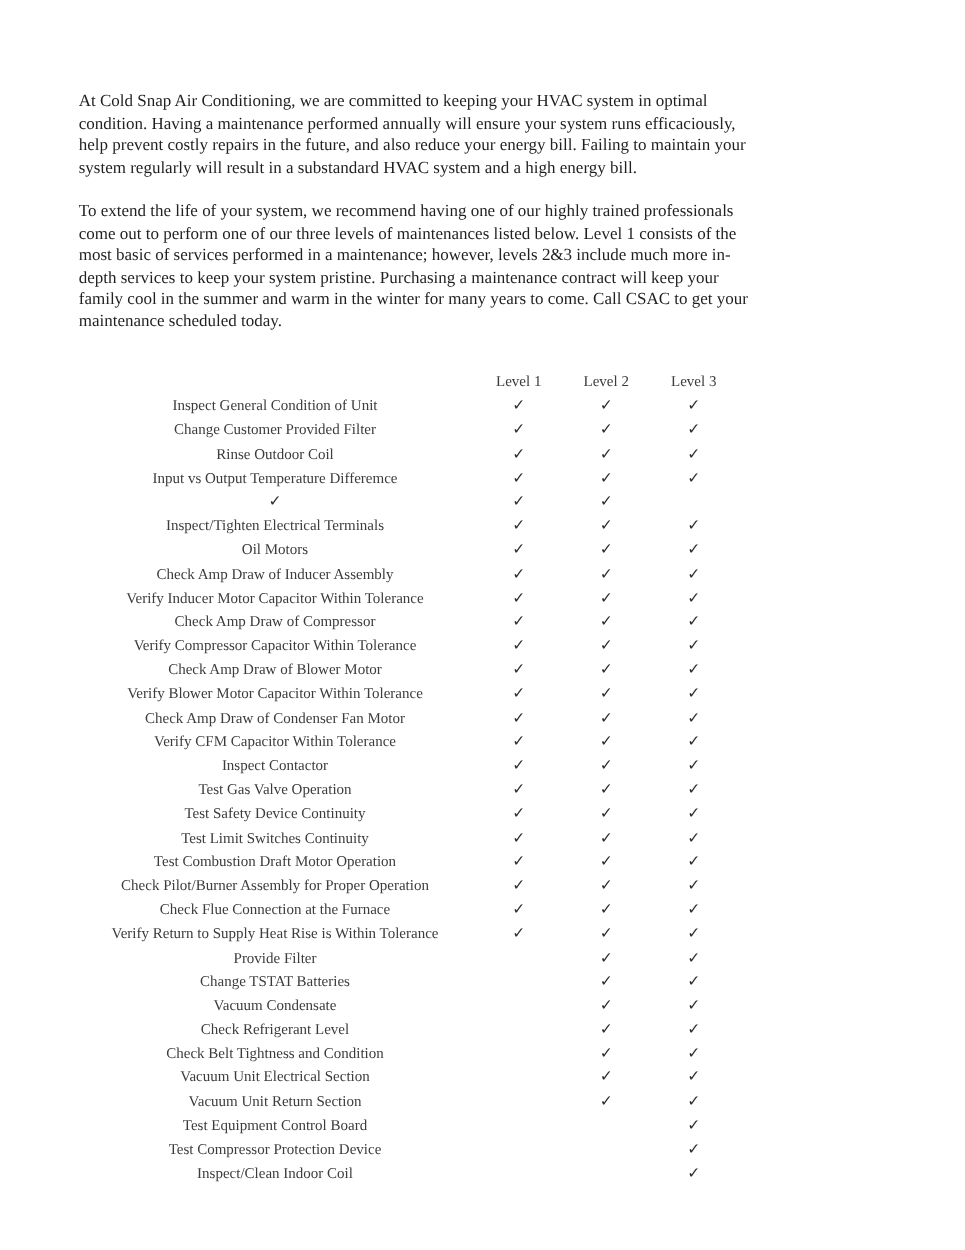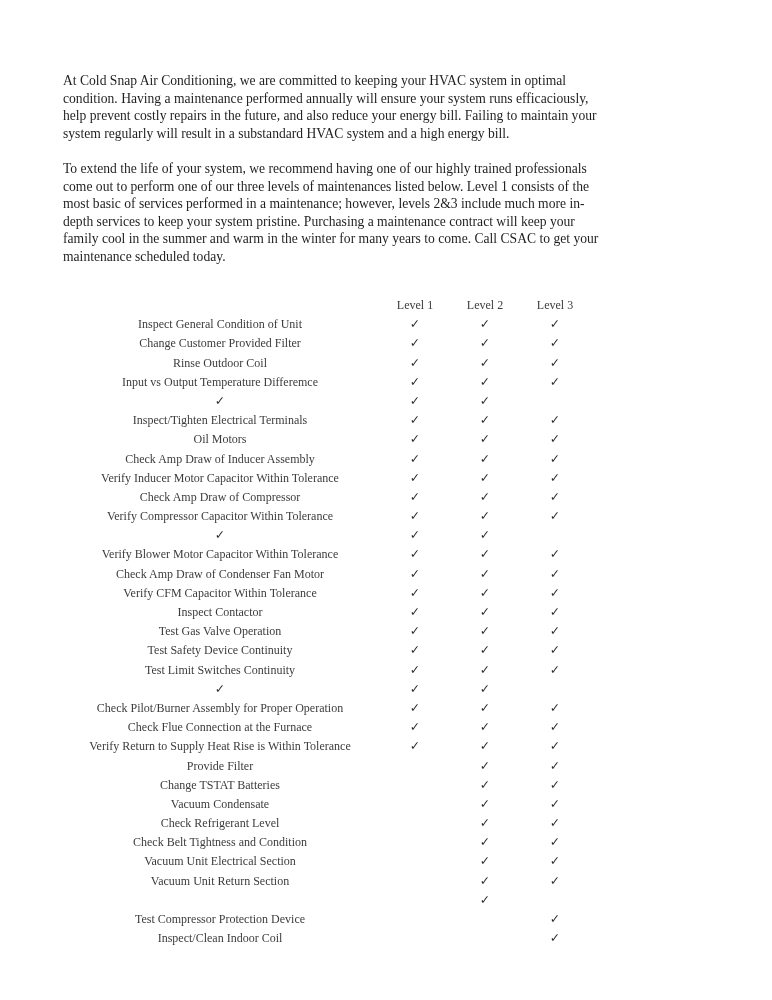--- a/index.html
+++ b/index.html
@@ -134,20 +134,21 @@
           <div class="level-col check-cell">✓</div>
           <div class="level-col check-cell">✓</div>
         </div>
         <div class="trow">
           <div class="task-col">Verify Compressor Capacitor Within Tolerance</div>
           <div class="level-col check-cell">✓</div>
           <div class="level-col check-cell">✓</div>
           <div class="level-col check-cell">✓</div>
         </div>
         <div class="trow">
+          <div class="task-col">Check Amp Draw of Blower Motor</div>
           <div class="level-col check-cell">✓</div>
           <div class="level-col check-cell">✓</div>
           <div class="level-col check-cell">✓</div>
         </div>
         <div class="trow">
           <div class="task-col">Verify Blower Motor Capacitor Within Tolerance</div>
           <div class="level-col check-cell">✓</div>
           <div class="level-col check-cell">✓</div>
           <div class="level-col check-cell">✓</div>
         </div>
@@ -181,20 +182,21 @@
           <div class="level-col check-cell">✓</div>
           <div class="level-col check-cell">✓</div>
         </div>
         <div class="trow">
           <div class="task-col">Test Limit Switches Continuity</div>
           <div class="level-col check-cell">✓</div>
           <div class="level-col check-cell">✓</div>
           <div class="level-col check-cell">✓</div>
         </div>
         <div class="trow">
+          <div class="task-col">Test Combustion Draft Motor Operation</div>
           <div class="level-col check-cell">✓</div>
           <div class="level-col check-cell">✓</div>
           <div class="level-col check-cell">✓</div>
         </div>
         <div class="trow">
           <div class="task-col">Check Pilot/Burner Assembly for Proper Operation</div>
           <div class="level-col check-cell">✓</div>
           <div class="level-col check-cell">✓</div>
           <div class="level-col check-cell">✓</div>
         </div>
@@ -246,20 +248,21 @@
           <div class="level-col check-cell">✓</div>
           <div class="level-col check-cell">✓</div>
         </div>
         <div class="trow">
           <div class="task-col">Vacuum Unit  Return Section</div>
           <div class="level-col check-cell"></div>
           <div class="level-col check-cell">✓</div>
           <div class="level-col check-cell">✓</div>
         </div>
         <div class="trow">
+          <div class="task-col">Test Equipment Control Board</div>
           <div class="level-col check-cell"></div>
           <div class="level-col check-cell"></div>
           <div class="level-col check-cell">✓</div>
         </div>
         <div class="trow">
           <div class="task-col">Test Compressor Protection Device</div>
           <div class="level-col check-cell"></div>
           <div class="level-col check-cell"></div>
           <div class="level-col check-cell">✓</div>
         </div>

